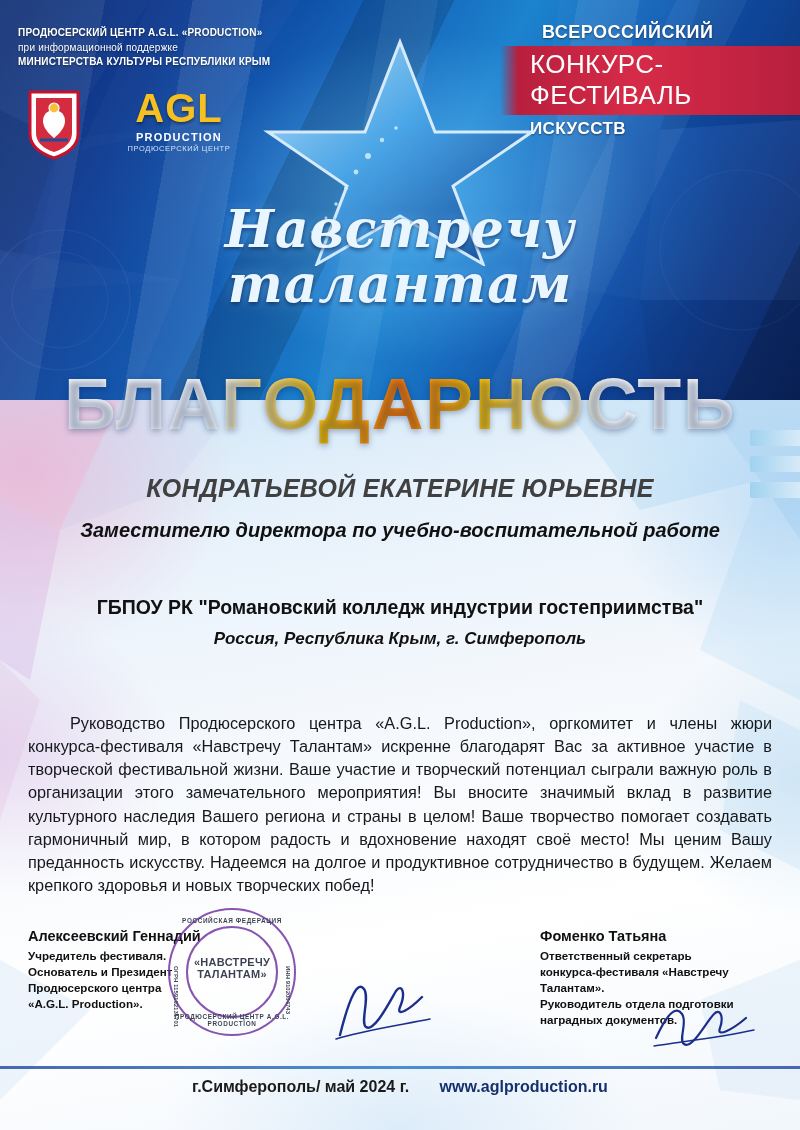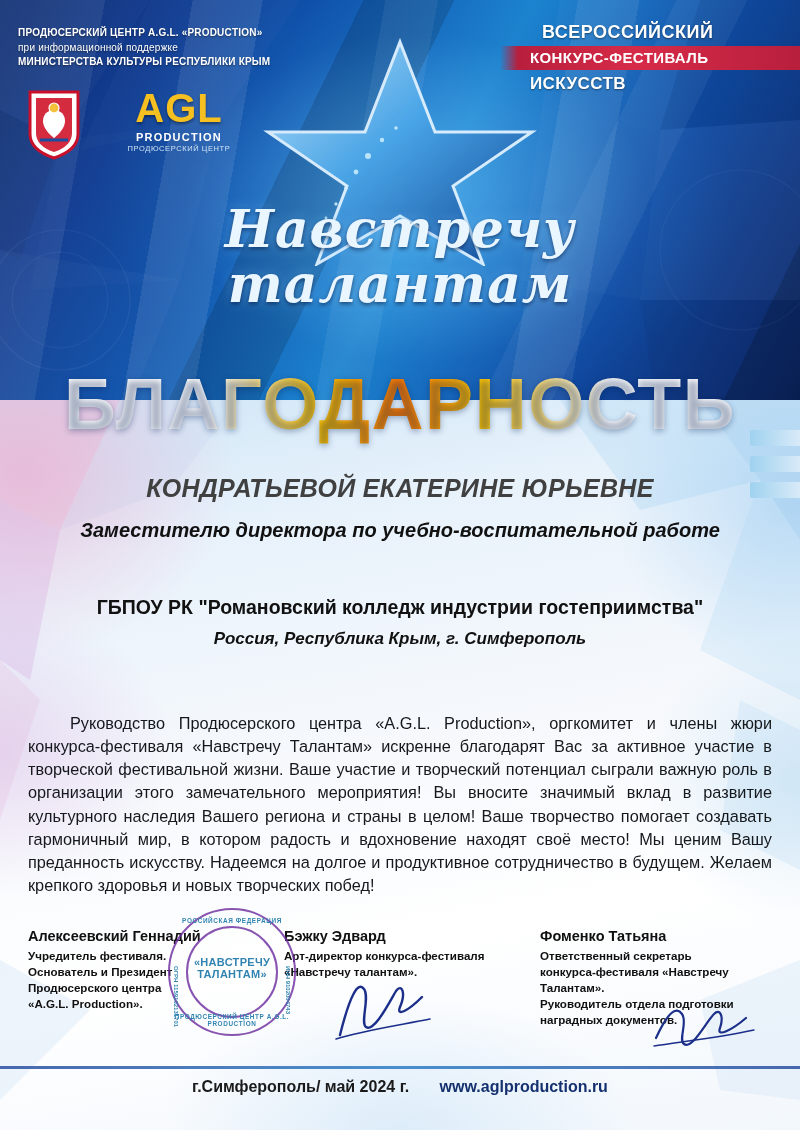--- a/index.html
+++ b/index.html
@@ -83,21 +83,21 @@
   .ribbon .line1 {
     color:#fff; font-size: 18px; font-weight: 700; letter-spacing: .5px;
     padding-left: 42px;
     text-shadow: 0 1px 2px rgba(0,0,0,.45);
   }
   .ribbon .line2-wrap {
     margin-top: 3px;
     background: linear-gradient(90deg, rgba(190,30,60,0) 0%, #b81f3d 6%, #d62b48 45%, #b81f3d 100%);
     padding: 3px 10px 4px 30px;
   }
-  .ribbon .line2 { color:#fff; font-size: 15px; font-weight: 700; letter-spacing:.4px; }
+  .ribbon .line2 { color:#fff; font-size: 26px; font-weight: 400; letter-spacing:.4px; }
   .ribbon .line3 {
     color:#fff; font-size: 17px; font-weight: 700; letter-spacing: .4px;
     padding-left: 30px; margin-top: 4px;
     text-shadow: 0 1px 2px rgba(0,0,0,.45);
   }
 
   
   .emblem {
     position: absolute; left: 26px; top: 88px;
     width: 56px; height: 72px;
@@ -196,21 +196,21 @@
   .sig { width: 236px; }
   .sig .name { font-size: 14.5px; font-weight: 700; color:#101010; margin-bottom: 4px; }
   .sig .desc { font-size: 11.6px; font-weight: 700; color:#101010; line-height: 1.38; }
 
   .stamp {
     position:absolute; left: 168px; top: 908px;
     width: 124px; height: 124px;
     border-radius: 50%;
     border: 2px solid #6f2fa0;
     opacity: .82;
-    color: #0369a1;
+    color: #0f172a;
   }
   .stamp .inner {
     position:absolute; left: 16px; top: 16px; right:16px; bottom:16px;
     border: 2px solid #6f2fa0; border-radius:50%;
   }
   .stamp .c-text {
     position:absolute; left:0; right:0; top: 46px;
     text-align:center; font-size: 11px; font-weight:700; line-height:1.1;
     letter-spacing:.3px;
   }
@@ -355,25 +355,20 @@
 
   <div class="signatures">
     <div class="sig">
       <div class="name">Алексеевский Геннадий</div>
       <div class="desc" style="white-space:pre-line">Учредитель фестиваля.
 Основатель и Президент
 Продюсерского центра
 «A.G.L. Production».</div>
     </div>
     <div class="sig">
-      <div class="name">Бэжку Эдвард</div>
-      <div class="desc" style="white-space:pre-line">Арт-директор конкурса-фестиваля
-«Навстречу талантам».</div>
-    </div>
-    <div class="sig">
       <div class="name">Фоменко Татьяна</div>
       <div class="desc" style="white-space:pre-line">Ответственный секретарь
 конкурса-фестиваля «Навстречу Талантам».
 Руководитель отдела подготовки
 наградных документов.</div>
     </div>
   </div>
 
   <svg class="sign-scribble" style="left:330px; top:975px;" width="120" height="70" viewBox="0 0 120 70">
     <path d="M10,60 C20,20 28,6 34,14 C40,22 30,48 36,52 C44,58 60,26 66,16 C72,8 76,18 70,32 C66,42 78,36 92,22" fill="none" stroke="#1b2f8a" stroke-width="2.4" stroke-linecap="round"></path>

